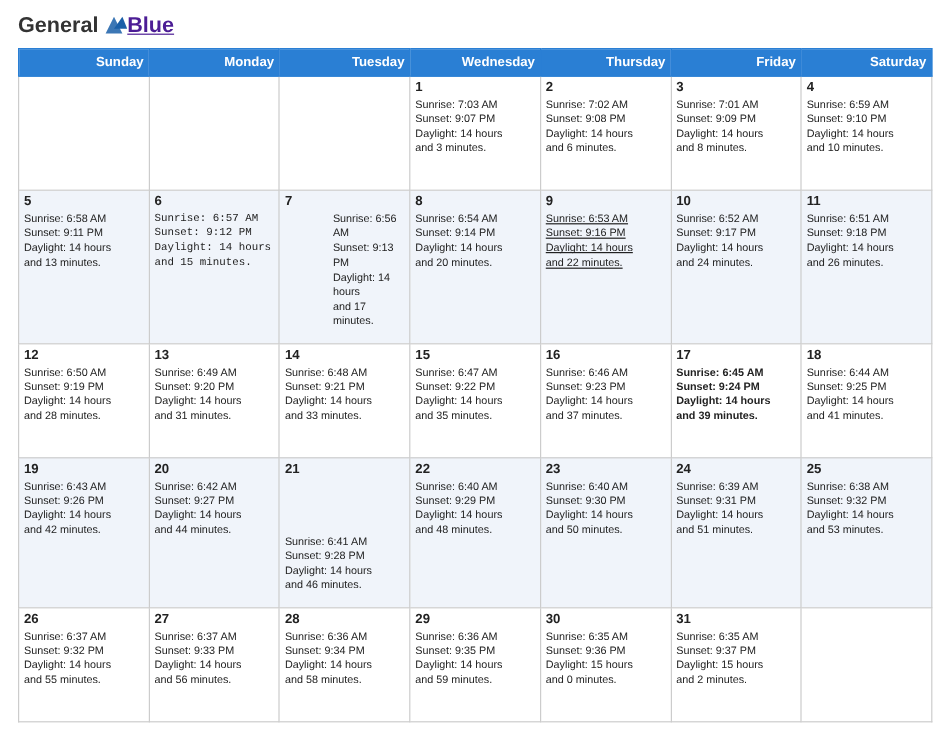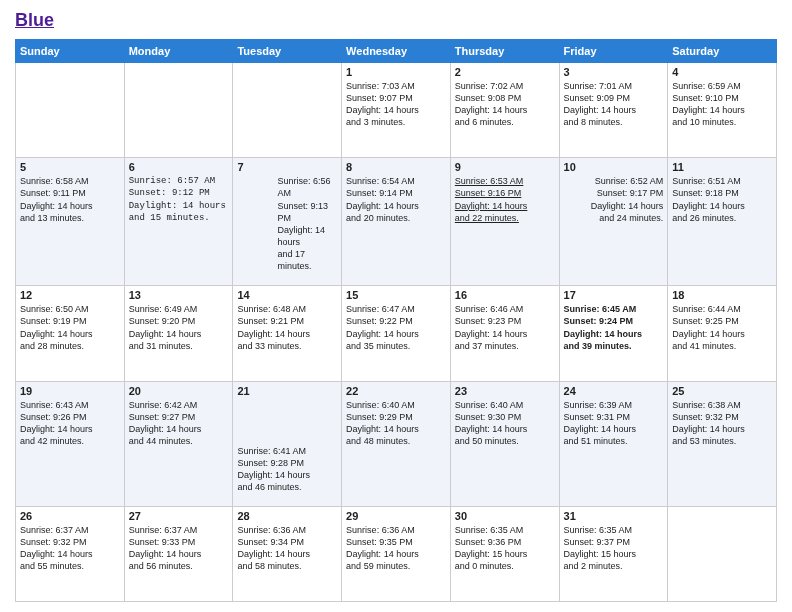--- a/index.html
+++ b/index.html
@@ -55,21 +55,21 @@
       border-collapse: collapse;
       width: 100%;
       table-layout: fixed;
     }
     .calendar thead th {
       background-color: #2a7fd4;
       color: #fff;
       font-size: 11px;
       font-weight: bold;
       padding: 5px 4px;
-      text-align: left;
+      text-align: right;
       border: 1px solid #2a7fd4;
     }
     .calendar tbody td {
       border: 1px solid #ccc;
       vertical-align: top;
       padding: 3px 4px;
       font-size: 9.5px;
       color: #222;
       height: 88px;
       background: #fff;
@@ -90,20 +90,27 @@
     .empty-cell {
       background: #f9f9f9;
     }
   </style>
 </head>
 <body>
 
 <div class="page">
   <div class="header">
     <div class="logo">
+      <div style="display:flex;align-items:center;">
+        <span class="logo-text logo-general">General</span>
+        <svg class="logo-icon" viewBox="0 0 22 22" xmlns="http://www.w3.org/2000/svg">
+          <polygon points="4,18 11,4 18,18" fill="#1a5fa8" opacity="0.85"></polygon>
+          <polygon points="11,14 18,4 22,14" fill="#1a5fa8"></polygon>
+        </svg>
+      </div>
       <div>
         <span class="logo-text logo-blue">Blue</span>
       </div>
     </div>
     <div class="title-block">
       <div class="month-year"></div>
       <div class="location"></div>
     </div>
   </div>
 
@@ -184,21 +191,21 @@
           </td>
           <td class="alt-row">
             <div class="day-number">9</div>
             <div class="cell-text" style="white-space: pre-line; text-decoration: underline;">Sunrise: 6:53 AM
 Sunset: 9:16 PM
 Daylight: 14 hours
 and 22 minutes.</div>
           </td>
           <td class="alt-row">
             <div class="day-number">10</div>
-            <div class="cell-text" style="white-space: pre-line; text-align: right;">Sunrise: 6:52 AM
+            <div class="cell-text" style="white-space: pre-line;">Sunrise: 6:52 AM
 Sunset: 9:17 PM
 Daylight: 14 hours
 and 24 minutes.</div>
           </td>
           <td class="alt-row">
             <div class="day-number">11</div>
             <div class="cell-text" style="white-space: pre-line;">Sunrise: 6:51 AM
 Sunset: 9:18 PM
 Daylight: 14 hours
 and 26 minutes.</div>

